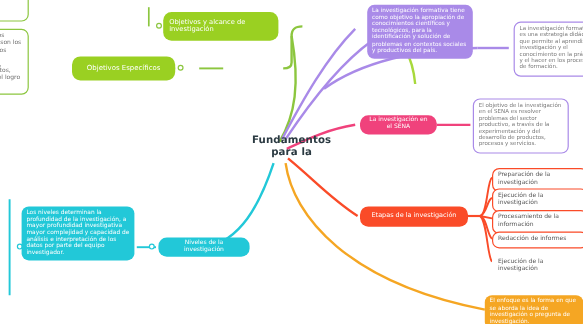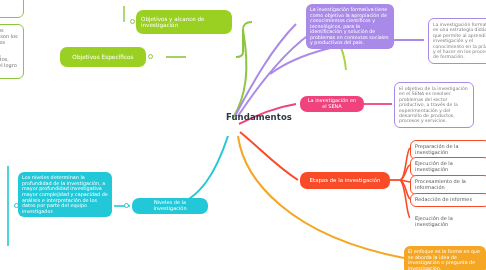--- a/index.html
+++ b/index.html
@@ -13,21 +13,21 @@
   
   .pill{border-radius:7px;display:flex;align-items:center;justify-content:center;
         color:#ffffff;text-align:center;line-height:1.12;padding:3px 5px;}
   
   .note{border-radius:6px;background:#ffffff;border:1px solid;padding:3px 4px;
         line-height:1.18;text-align:left;}
   
   .filled{border-radius:6px;padding:3px 4px;color:#fff;line-height:1.15;text-align:left;}
 
   .central{position:absolute;color:#2b3a42;font-weight:bold;text-align:center;
-           line-height:1.22;letter-spacing:.1px;margin-left:16px;}
+           line-height:1.22;letter-spacing:.1px;}
 
   .dot{position:absolute;width:5px;height:5px;border-radius:50%;
        background:#ffffff;box-sizing:border-box;border:1.4px solid;}
 </style>
 </head>
 <body>
 
 <div id="stage">
 
   <svg class="links" viewBox="0 0 486 270" preserveAspectRatio="none">
@@ -64,20 +64,21 @@
 
     <path d="M238,136 C244,180 290,236 404,258" stroke="#f5a623" stroke-width="2" fill="none"></path>
 
     <path d="M228,136 C216,172 200,200 172,206" stroke="#22c8d8" stroke-width="2" fill="none"></path>
     <path d="M130,206 L114,206" stroke="#22c8d8" stroke-width="1.6" fill="none"></path>
     <path d="M8,206 L8,166 M8,206 L8,246" stroke="#22c8d8" stroke-width="1.6" fill="none"></path>
   </svg>
 
   <div class="central" style="left:205px;top:112px;width:76px;font-size:8.5px;">
     <div>Fundamentos</div>
+    <div>para la</div>
   </div>
 
   <div class="node pill" style="left:136px;top:10px;width:96px;height:24px;background:#9ad022;font-size:5.6px;
               justify-content:flex-start;text-align:left;">Objetivos y alcance de investigación</div>
 
   <div class="node pill" style="left:60px;top:47px;width:86px;height:20px;background:#9ad022;font-size:5.8px;">Objetivos Específicos</div>
   <div class="dot" style="left:148px;top:54px;border-color:#8cc63f;"></div>
   <div class="dot" style="left:130px;top:19px;border-color:#8cc63f;"></div>
 
   <div class="node note" style="left:-34px;top:24px;width:58px;border-color:#8cc63f;color:#6f6f6f;font-size:5px;">Los objetivos específicos son los objetivos. Los resultados, actividades, conocimientos, producto del logro de la</div>

